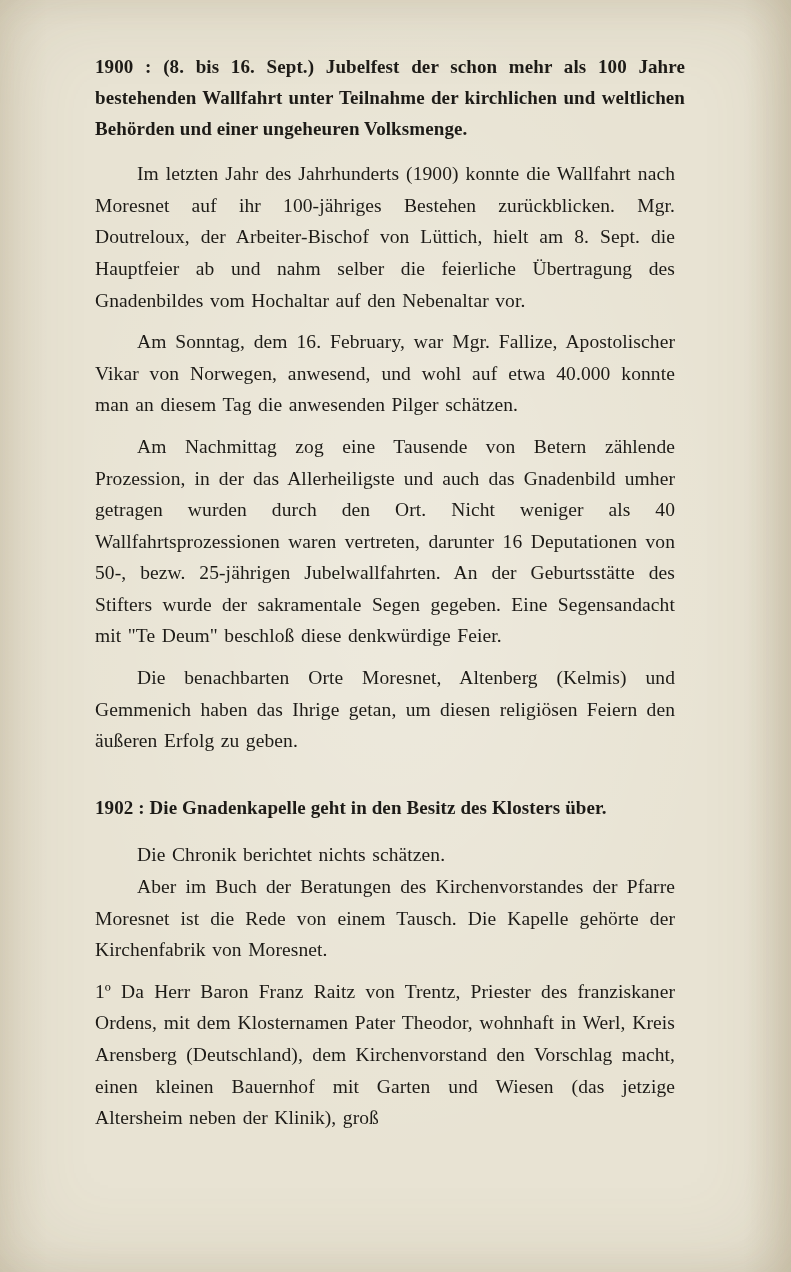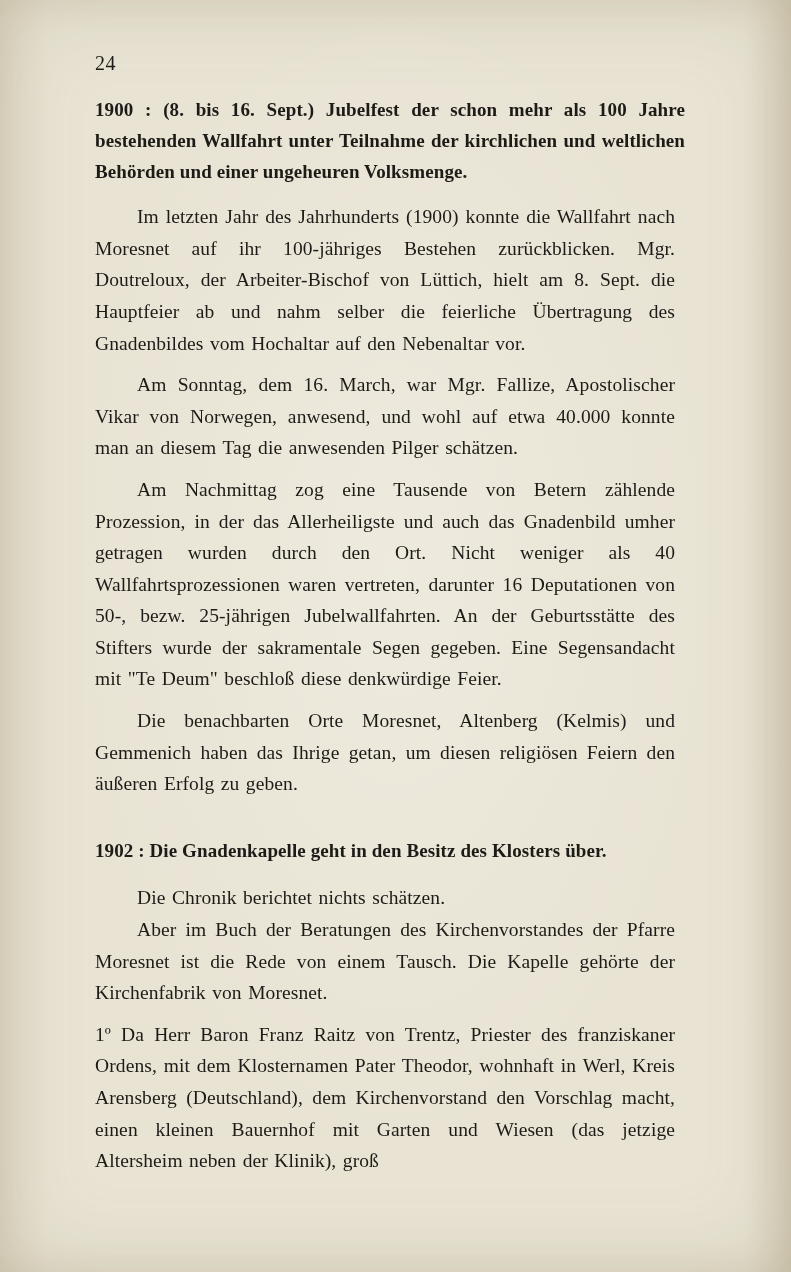--- a/index.html
+++ b/index.html
@@ -52,27 +52,26 @@
   .para.indent { text-indent: 42px; }
   .para.tight  { margin-bottom: 0; }
   .para.gap-top { margin-top: 16px; }
   .para.flush  { text-indent: 0; }
 </style>
 </head>
 <body>
 
 <div class="scan-page">
 
-  <div class="page-number">24</div>
 
   <h2 class="heading">1900 : (8. bis 16. Sept.) Jubelfest der schon mehr als 100 Jahre bestehenden Wallfahrt unter Teilnahme der kirchlichen und weltlichen Behörden und einer ungeheuren Volksmenge.</h2>
 
   <p class="para indent">Im letzten Jahr des Jahrhunderts (1900) konnte die Wallfahrt nach Moresnet auf ihr 100-jähriges Bestehen zurückblicken. Mgr. Doutreloux, der Arbeiter-Bischof von Lüttich, hielt am 8. Sept. die Hauptfeier ab und nahm selber die feierliche Übertragung des Gnadenbildes vom Hochaltar auf den Nebenaltar vor.</p>
 
-  <p class="para indent">Am Sonntag, dem 16. March, war Mgr. Fallize, Apostolischer Vikar von Norwegen, anwesend, und wohl auf etwa 40.000 konnte man an diesem Tag die anwesenden Pilger schätzen.</p>
+  <p class="para indent">Am Sonntag, dem 16. February, war Mgr. Fallize, Apostolischer Vikar von Norwegen, anwesend, und wohl auf etwa 40.000 konnte man an diesem Tag die anwesenden Pilger schätzen.</p>
 
   <p class="para indent">Am Nachmittag zog eine Tausende von Betern zählende Prozession, in der das Allerheiligste und auch das Gnadenbild umher getragen wurden durch den Ort. Nicht weniger als 40 Wallfahrtsprozessionen waren vertreten, darunter 16 Deputationen von 50-, bezw. 25-jährigen Jubelwallfahrten. An der Geburtsstätte des Stifters wurde der sakramentale Segen gegeben. Eine Segensandacht mit "Te Deum" beschloß diese denkwürdige Feier.</p>
 
   <p class="para indent">Die benachbarten Orte Moresnet, Altenberg (Kelmis) und Gemmenich haben das Ihrige getan, um diesen religiösen Feiern den äußeren Erfolg zu geben.</p>
 
   <h2 class="heading second">1902 : Die Gnadenkapelle geht in den Besitz des Klosters über.</h2>
 
   <p class="para indent tight">Die Chronik berichtet nichts schätzen.</p>
 
   <p class="para indent">Aber im Buch der Beratungen des Kirchenvorstandes der Pfarre Moresnet ist die Rede von einem Tausch. Die Kapelle gehörte der Kirchenfabrik von Moresnet.</p>

